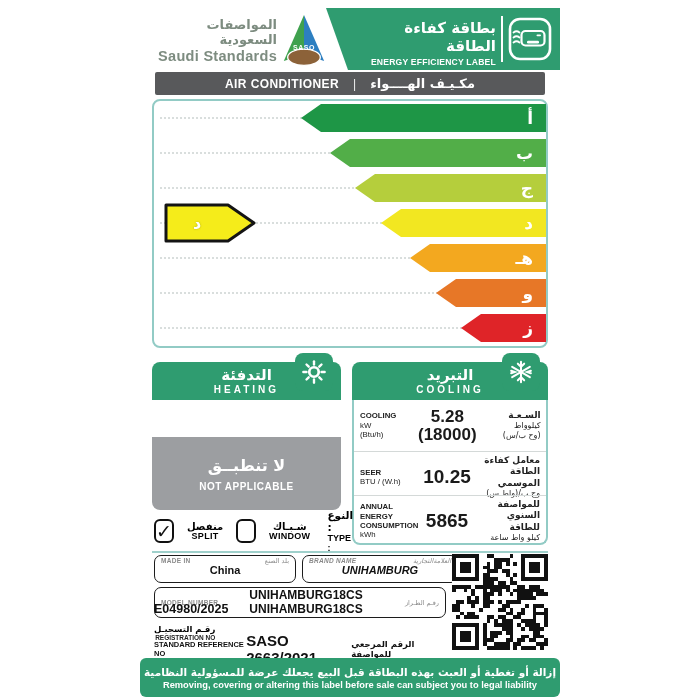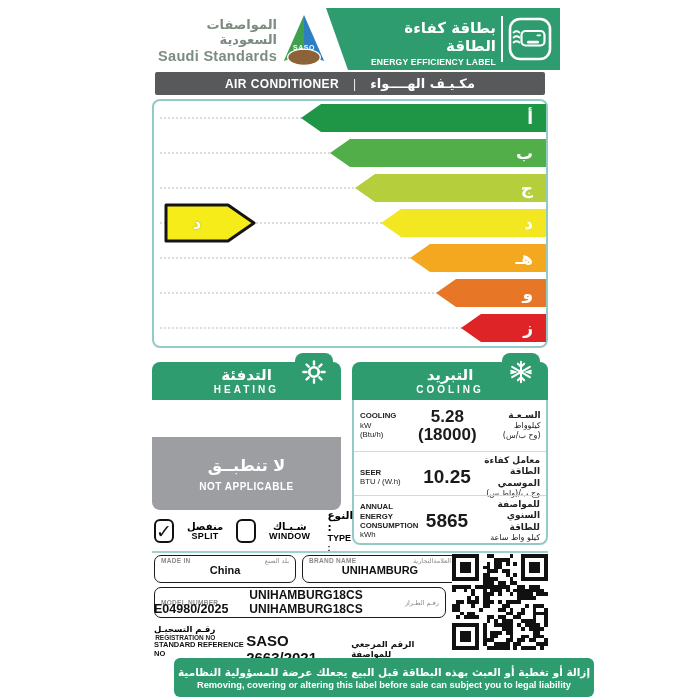--- a/index.html
+++ b/index.html
@@ -80,39 +80,39 @@
 
   .mid-divider{position:absolute;left:12px;top:543px;width:396px;border-top:2px solid #9fd0cb;}
 
   
   .ibox{position:absolute;border:1.5px solid #1c1c1c;border-radius:7px;box-sizing:border-box;background:#fff;}
   .ibox .lbls{display:flex;justify-content:space-between;padding:1px 6px 0 6px;}
   .lbl-en{font-size:6.5px;font-weight:bold;color:#8a8a8a;letter-spacing:.3px;}
   .lbl-ar{font-size:6.5px;color:#8a8a8a;font-family:"DejaVu Sans",sans-serif;}
   .ibox .val{text-align:center;font-weight:bold;font-size:11px;color:#111;margin-top:-1px;}
   .made-box{left:14px;top:547px;width:142px;height:28px;}
-  .brand-box{left:162px;top:547px;width:156px;height:28px;}
+  .brand-box{left:162px;top:547px;width:156px;height:28px;font-style:italic;}
   .model-box{left:14px;top:579px;width:292px;height:31px;}
   .model-grid{display:grid;grid-template-columns:70px 1fr 58px;height:100%;align-items:center;padding:0 6px;box-sizing:border-box;}
   .model-vals{text-align:center;font-weight:bold;font-size:12px;line-height:1.1;color:#111;}
   .reg-row{position:absolute;left:14px;top:612px;width:292px;height:22px;display:flex;align-items:flex-start;justify-content:flex-end;
            gap:8px;padding-right:22px;box-sizing:border-box;flex-direction:column;}
   .reg-val{font-size:12.5px;font-weight:bold;color:#111;}
   .reg-lbls{display:flex;flex-direction:column;line-height:1.2;text-align:right;}
   .reg-ar{font-size:8.5px;font-weight:bold;font-family:"DejaVu Sans",sans-serif;}
   .reg-en{font-size:6.5px;font-weight:bold;color:#222;}
   .std-row{position:absolute;left:14px;top:633px;width:292px;height:16px;display:flex;align-items:center;justify-content:flex-start;}
   .std-en{font-size:7.5px;font-weight:bold;color:#111;}
   .std-val{font-size:15px;font-weight:bold;color:#111;}
   .std-ar{font-size:8.5px;font-weight:bold;font-family:"DejaVu Sans",sans-serif;color:#111;}
   .qr{position:absolute;left:312px;top:545px;width:96px;height:98px;}
 
   
   .footer{position:absolute;left:0;top:650px;width:420px;height:39px;background:#2f9c70;border-radius:6px;
-          display:flex;flex-direction:column;align-items:center;justify-content:center;color:#fff;gap:2px;margin-left:34px;}
+          display:flex;flex-direction:column;align-items:center;justify-content:center;color:#fff;gap:2px;}
   .foot-ar{font-size:10.5px;font-weight:bold;font-family:"DejaVu Sans",sans-serif;}
   .foot-en{font-size:9.3px;font-weight:bold;}
 </style>
 </head>
 <body>
 
 <div class="canvas">
   <div class="label-wrap">
 
     <div class="hdr">

